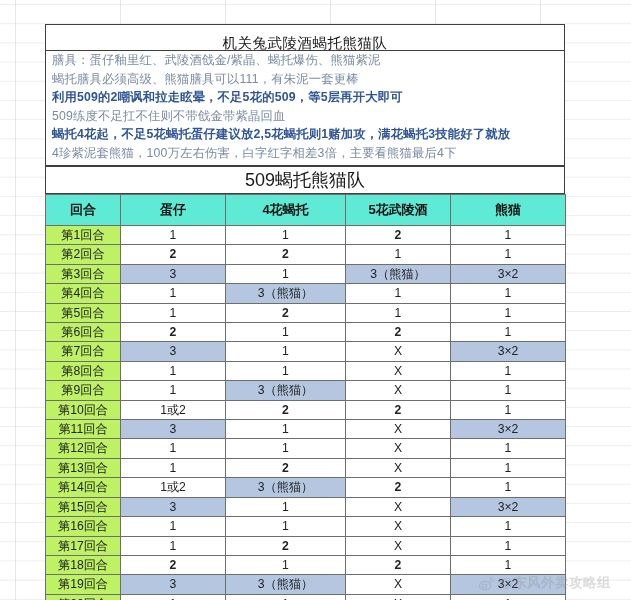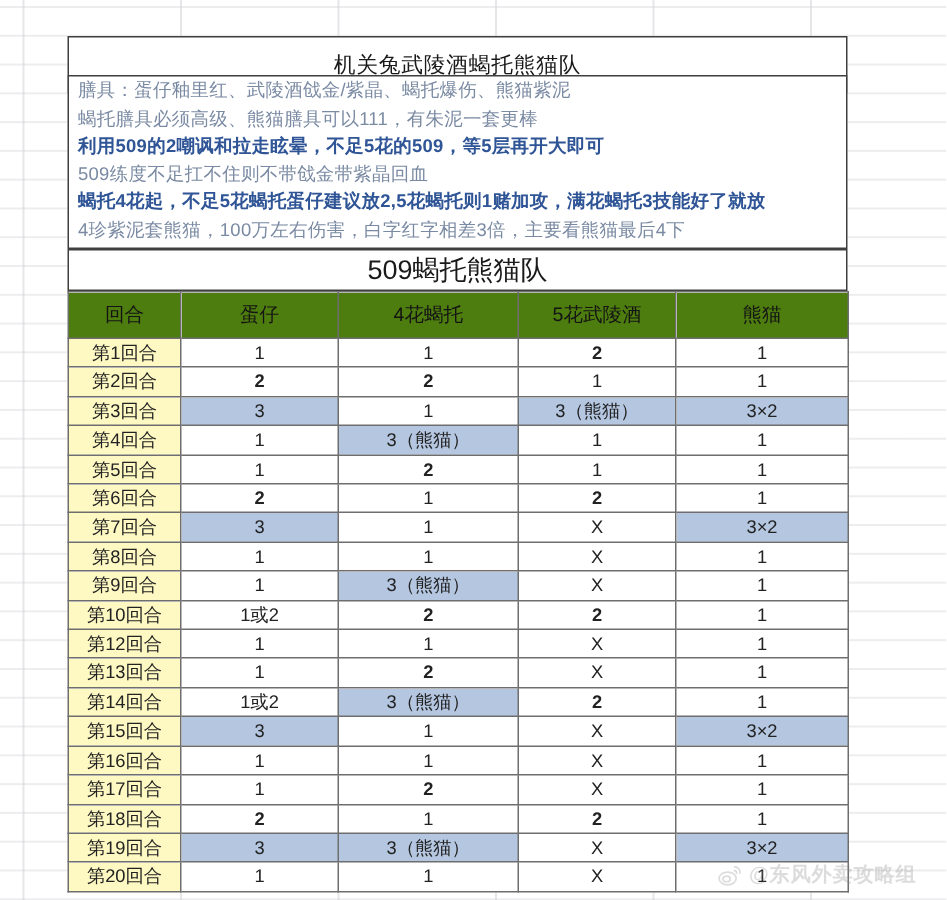--- a/index.html
+++ b/index.html
@@ -80,25 +80,25 @@
     font-size:12.2px;
     color:#222;
     height:18.4px;
     padding:0;
     line-height:18.4px;
     overflow:hidden;
     white-space:nowrap;
   }
   #rounds-table thead th{
     height:30px;line-height:30px;
-    font-size:13px;font-weight:normal;color:#141414;
-    background:#4d7c0f;
+    font-size:13px;font-weight:bold;color:#141414;
+    background:#5eead4;
   }
   td.roundcell{
-    background:#fef9c3;
+    background:#bef264;
     color:#1c1c1c;
     font-size:12px;
   }
   td.v{background:#ffffff;}
   td.v.hl{background:#b4c6e0;color:#1f3350;}
   td.v.b{font-weight:bold;color:#000;}
 
   
   #watermark{
     position:absolute;
@@ -222,20 +222,27 @@
           <td class="v">1</td>
         </tr>
         <tr>
           <td class="roundcell">第10回合</td>
           <td class="v">1或2</td>
           <td class="v b">2</td>
           <td class="v b">2</td>
           <td class="v">1</td>
         </tr>
         <tr>
+          <td class="roundcell">第11回合</td>
+          <td class="v hl">3</td>
+          <td class="v">1</td>
+          <td class="v">X</td>
+          <td class="v hl">3×2</td>
+        </tr>
+        <tr>
           <td class="roundcell">第12回合</td>
           <td class="v">1</td>
           <td class="v">1</td>
           <td class="v">X</td>
           <td class="v">1</td>
         </tr>
         <tr>
           <td class="roundcell">第13回合</td>
           <td class="v">1</td>
           <td class="v b">2</td>

